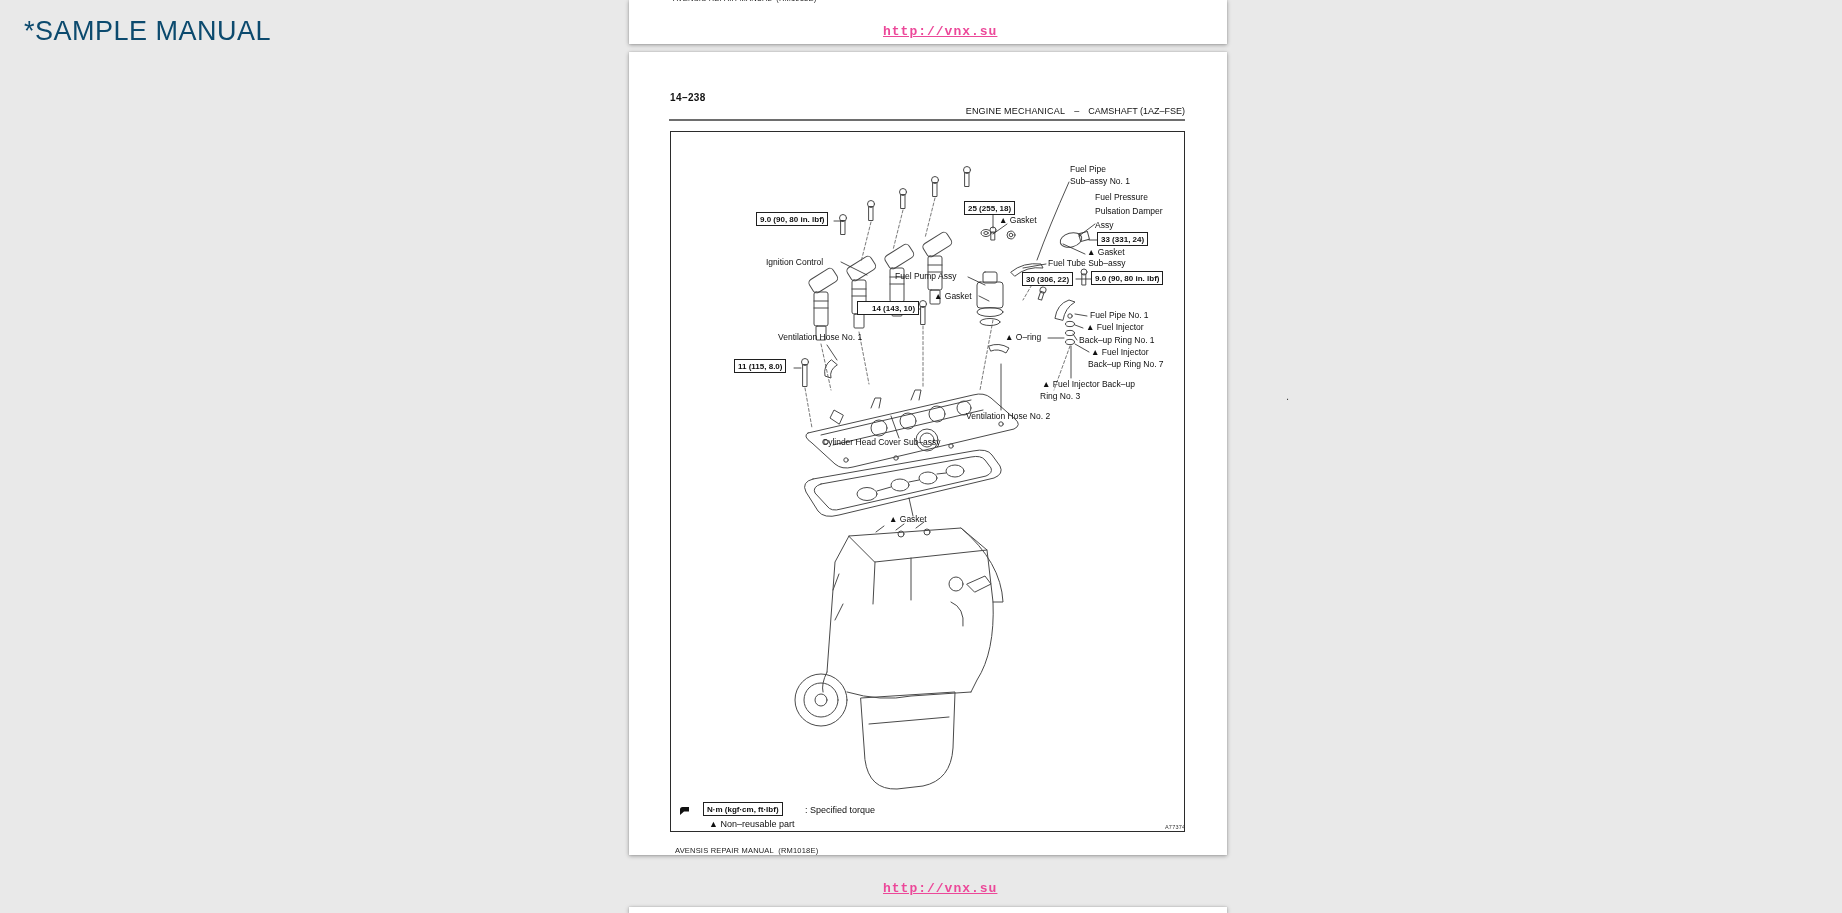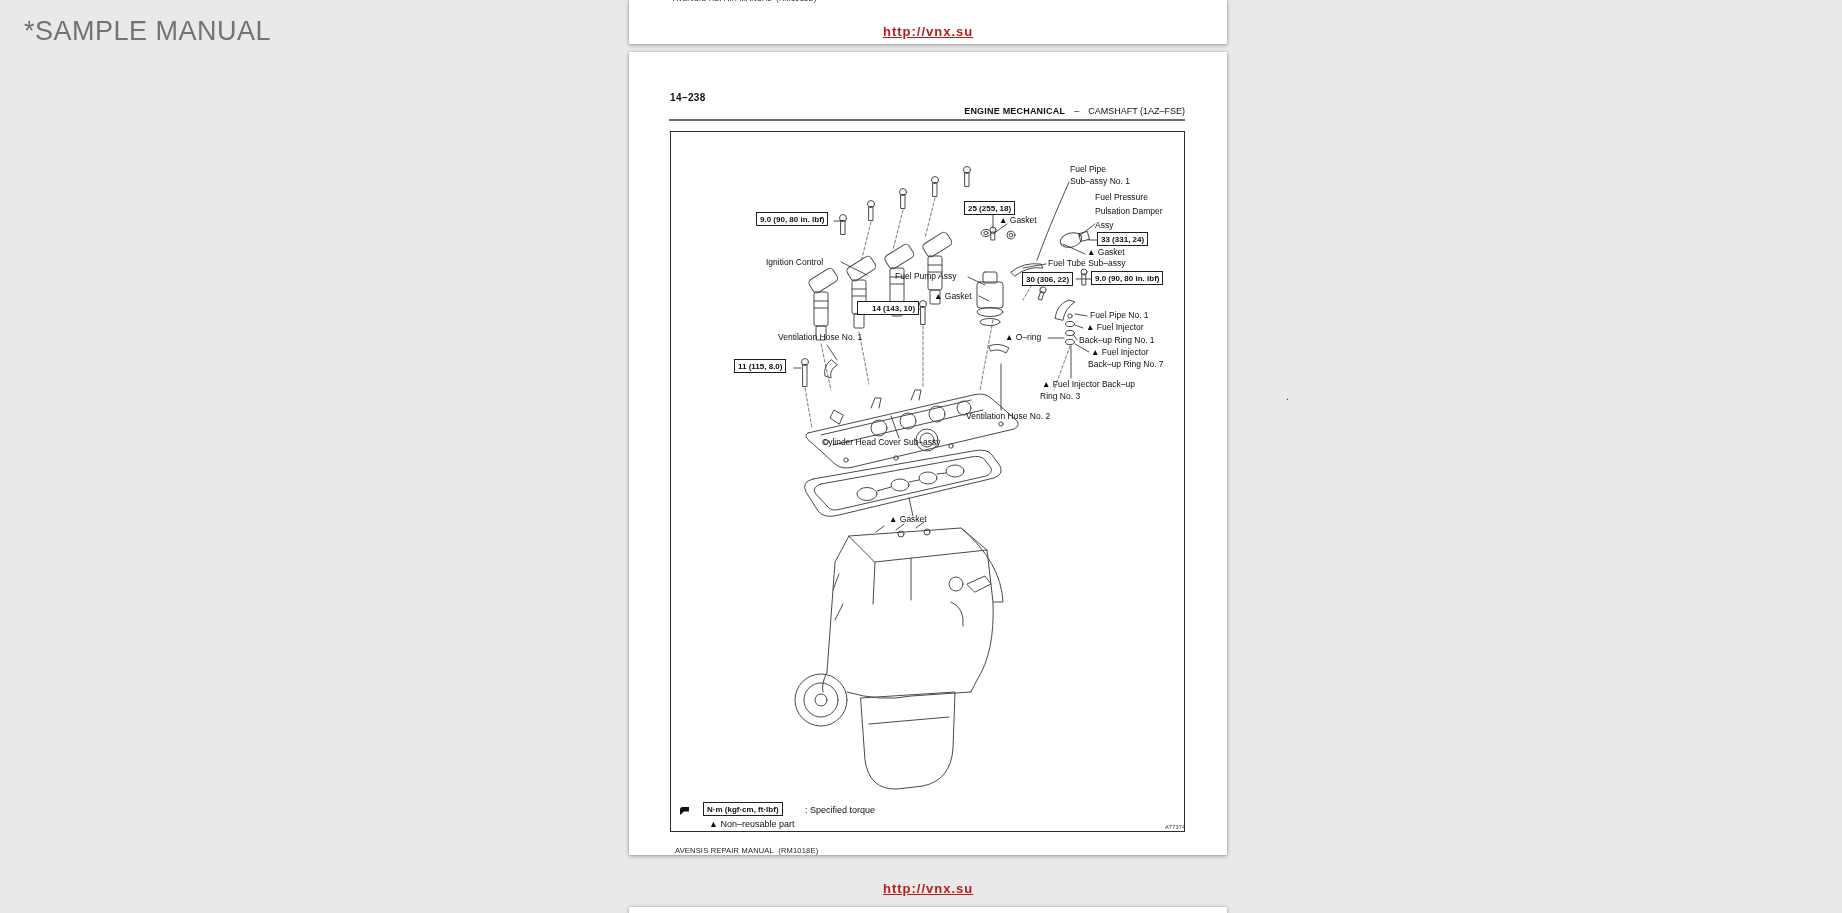--- a/index.html
+++ b/index.html
@@ -4,42 +4,42 @@
 <style>
   html,body{margin:0;padding:0;}
   body{
     width:1842px;height:913px;position:relative;overflow:hidden;
     background:#e9e9e9;
     font-family:"Liberation Sans",sans-serif;
     color:#111;
   }
   .sample-note{
     position:absolute;left:24px;top:16px;
-    font-size:27px;letter-spacing:.5px;color:#737373;
+    font-size:27px;letter-spacing:.5px;color:#0c4a6e;
   }
   .page{
     position:absolute;left:629px;width:598px;background:#ffffff;
     box-shadow:0 1px 4px rgba(0,0,0,.35), 0 0 1px rgba(0,0,0,.2);
   }
   #page-prev{top:0;height:44px;overflow:hidden;}
   #page-main{top:52px;height:803px;}
   #page-next{top:907px;height:6px;}
   .small-footer{
     position:absolute;font-size:7.5px;color:#1c1c1c;
     white-space:pre;letter-spacing:.2px;
   }
   .vnx{
     position:absolute;
-    font-family:Liberation Sans, sans-serif;font-weight:bold;
-    font-size:13px;color:#b91c1c;letter-spacing:1px;
+    font-family:Liberation Mono, monospace;font-weight:bold;
+    font-size:13px;color:#ec4899;letter-spacing:1px;
     text-decoration:underline;
   }
   .hdr-num{position:absolute;left:41px;top:40px;font-size:10px;font-weight:bold;letter-spacing:.4px;}
   .hdr-right{position:absolute;right:42px;top:54px;font-size:9px;white-space:nowrap;}
-  .hdr-right .sec{font-weight:bold;letter-spacing:.2px;margin-top:16px;}
+  .hdr-right .sec{font-weight:normal;letter-spacing:.2px;margin-top:16px;}
   .hdr-right .sep{margin:0 9px;}
   .hdr-line{position:absolute;left:40px;right:42px;top:67px;border-top:2px solid #6e6e6e;}
   #diagram-box{
     position:absolute;left:41px;top:79px;width:515px;height:701px;
     border:1.5px solid #2b2b2b;box-sizing:border-box;
   }
   #diagram-art{position:absolute;left:0;top:0;}
   .lbl{
     position:absolute;font-size:8.5px;line-height:10px;color:#0f0f0f;white-space:nowrap;
   }

